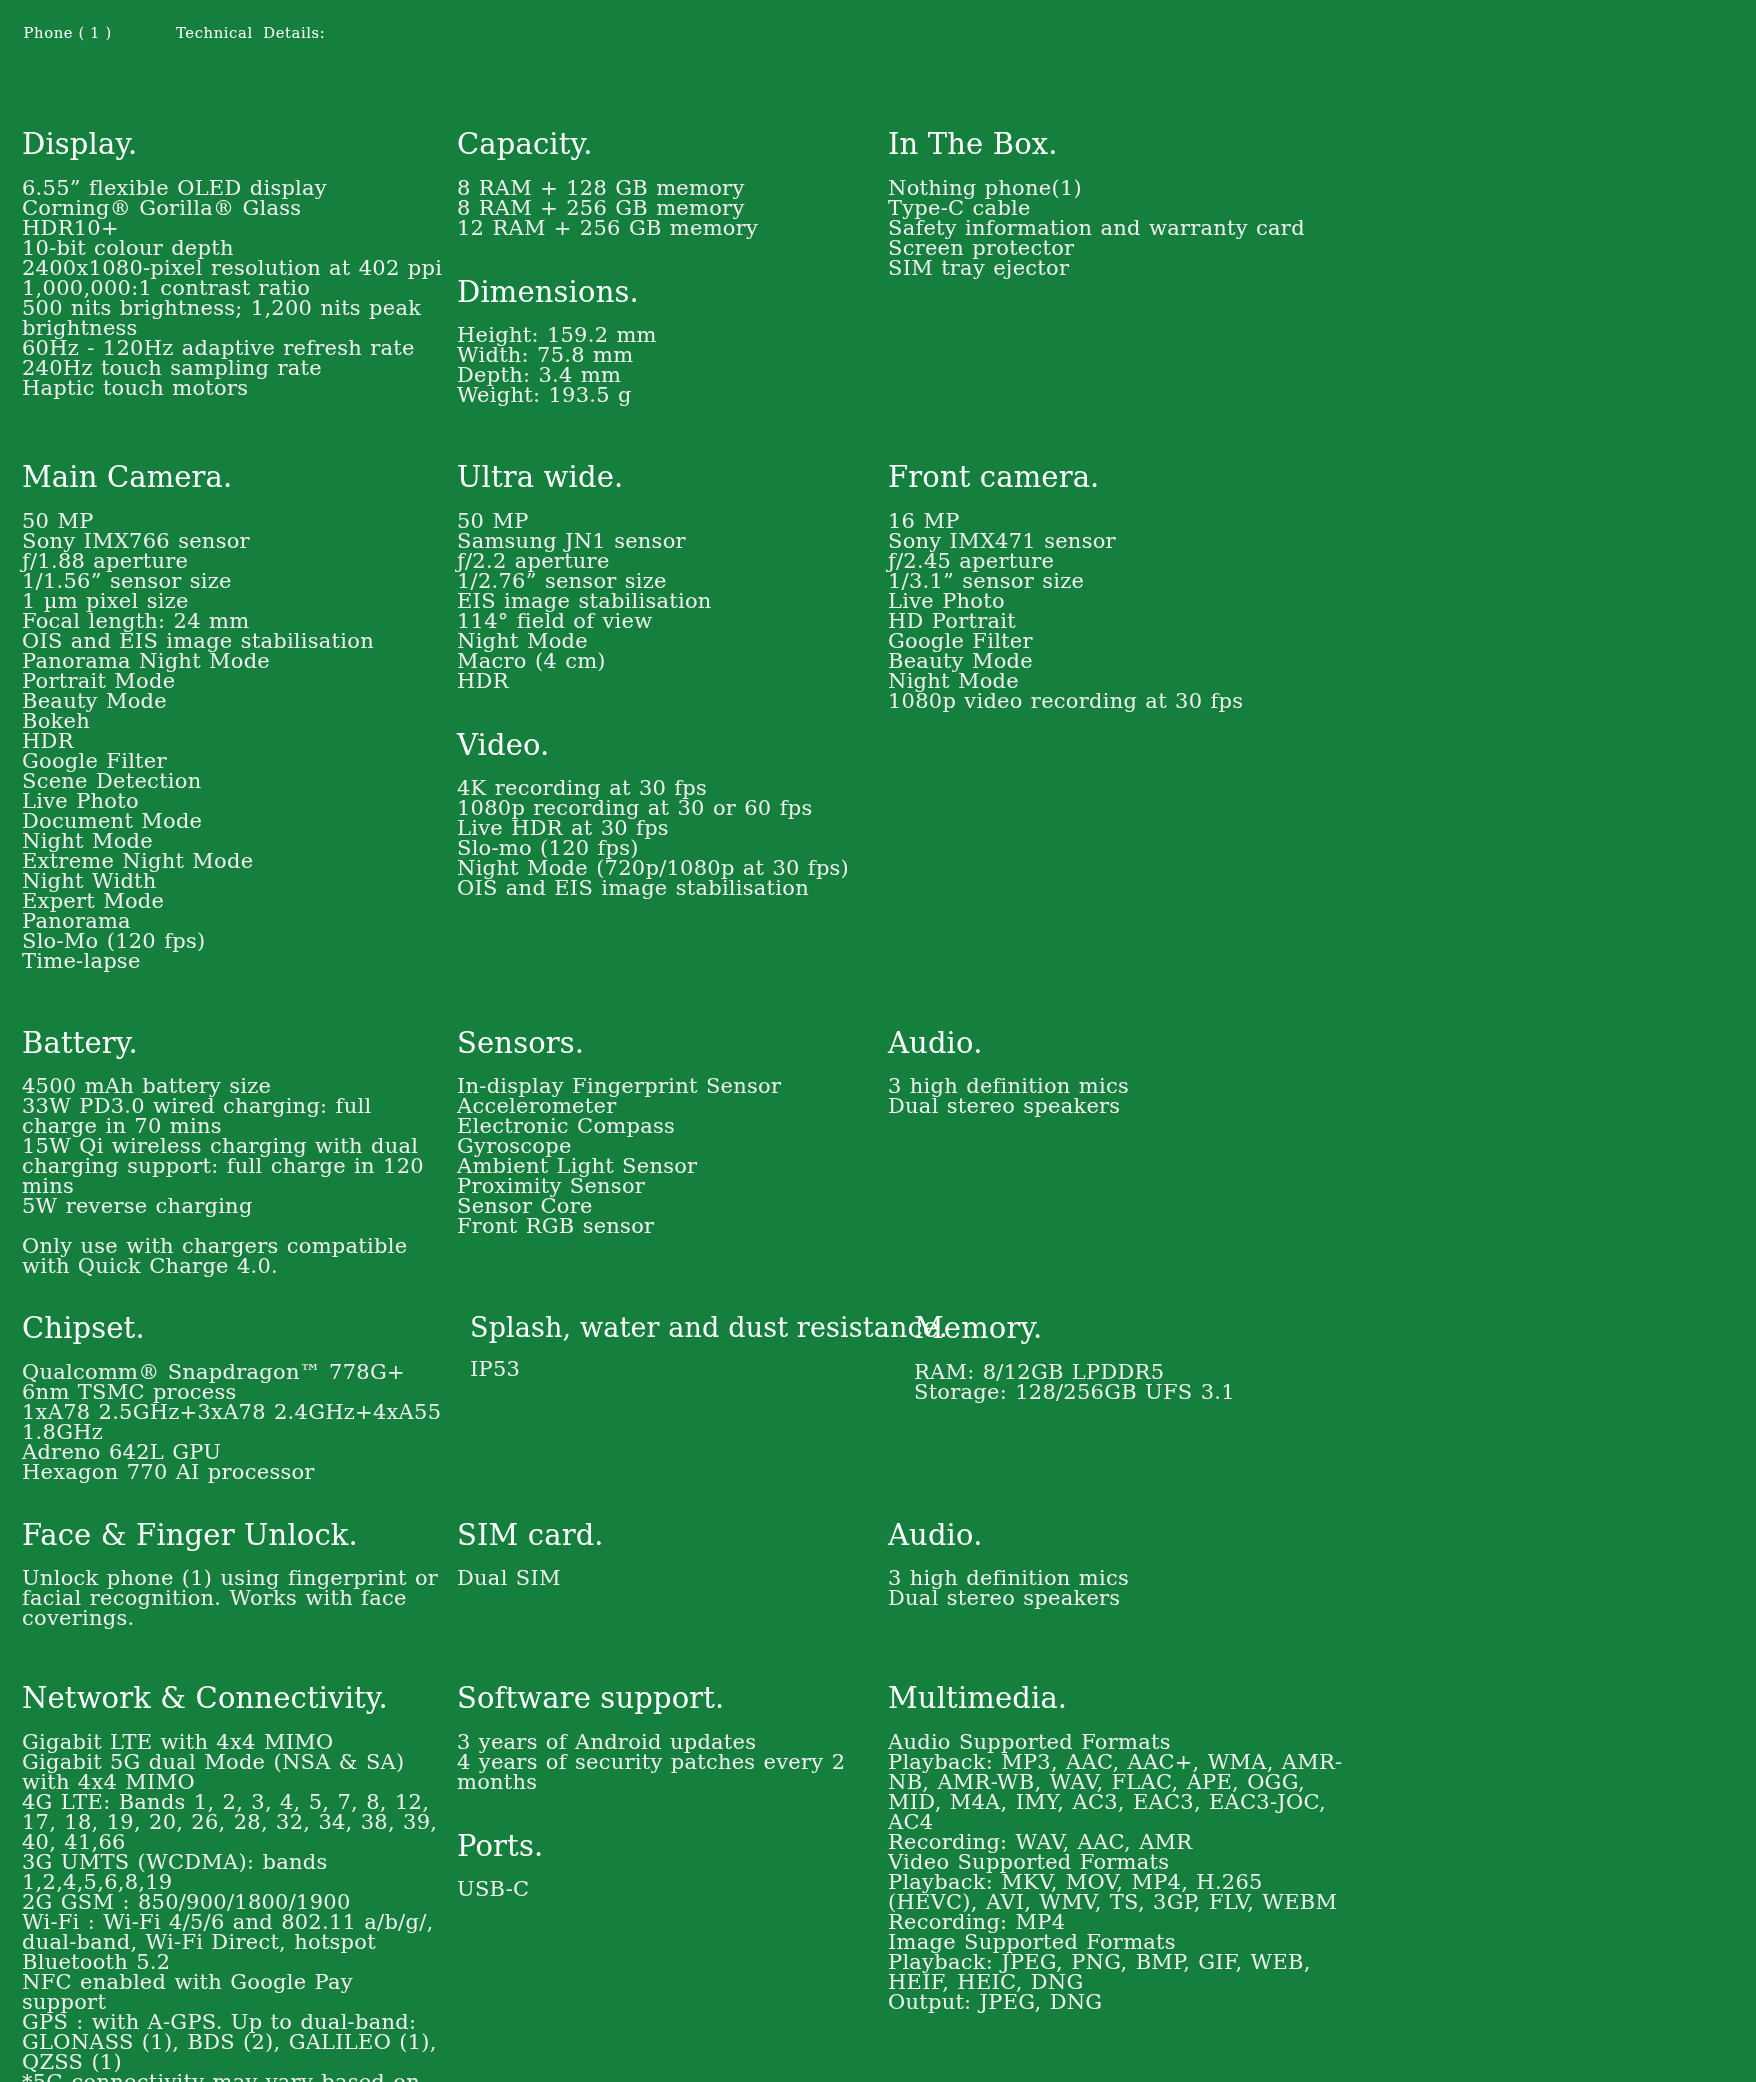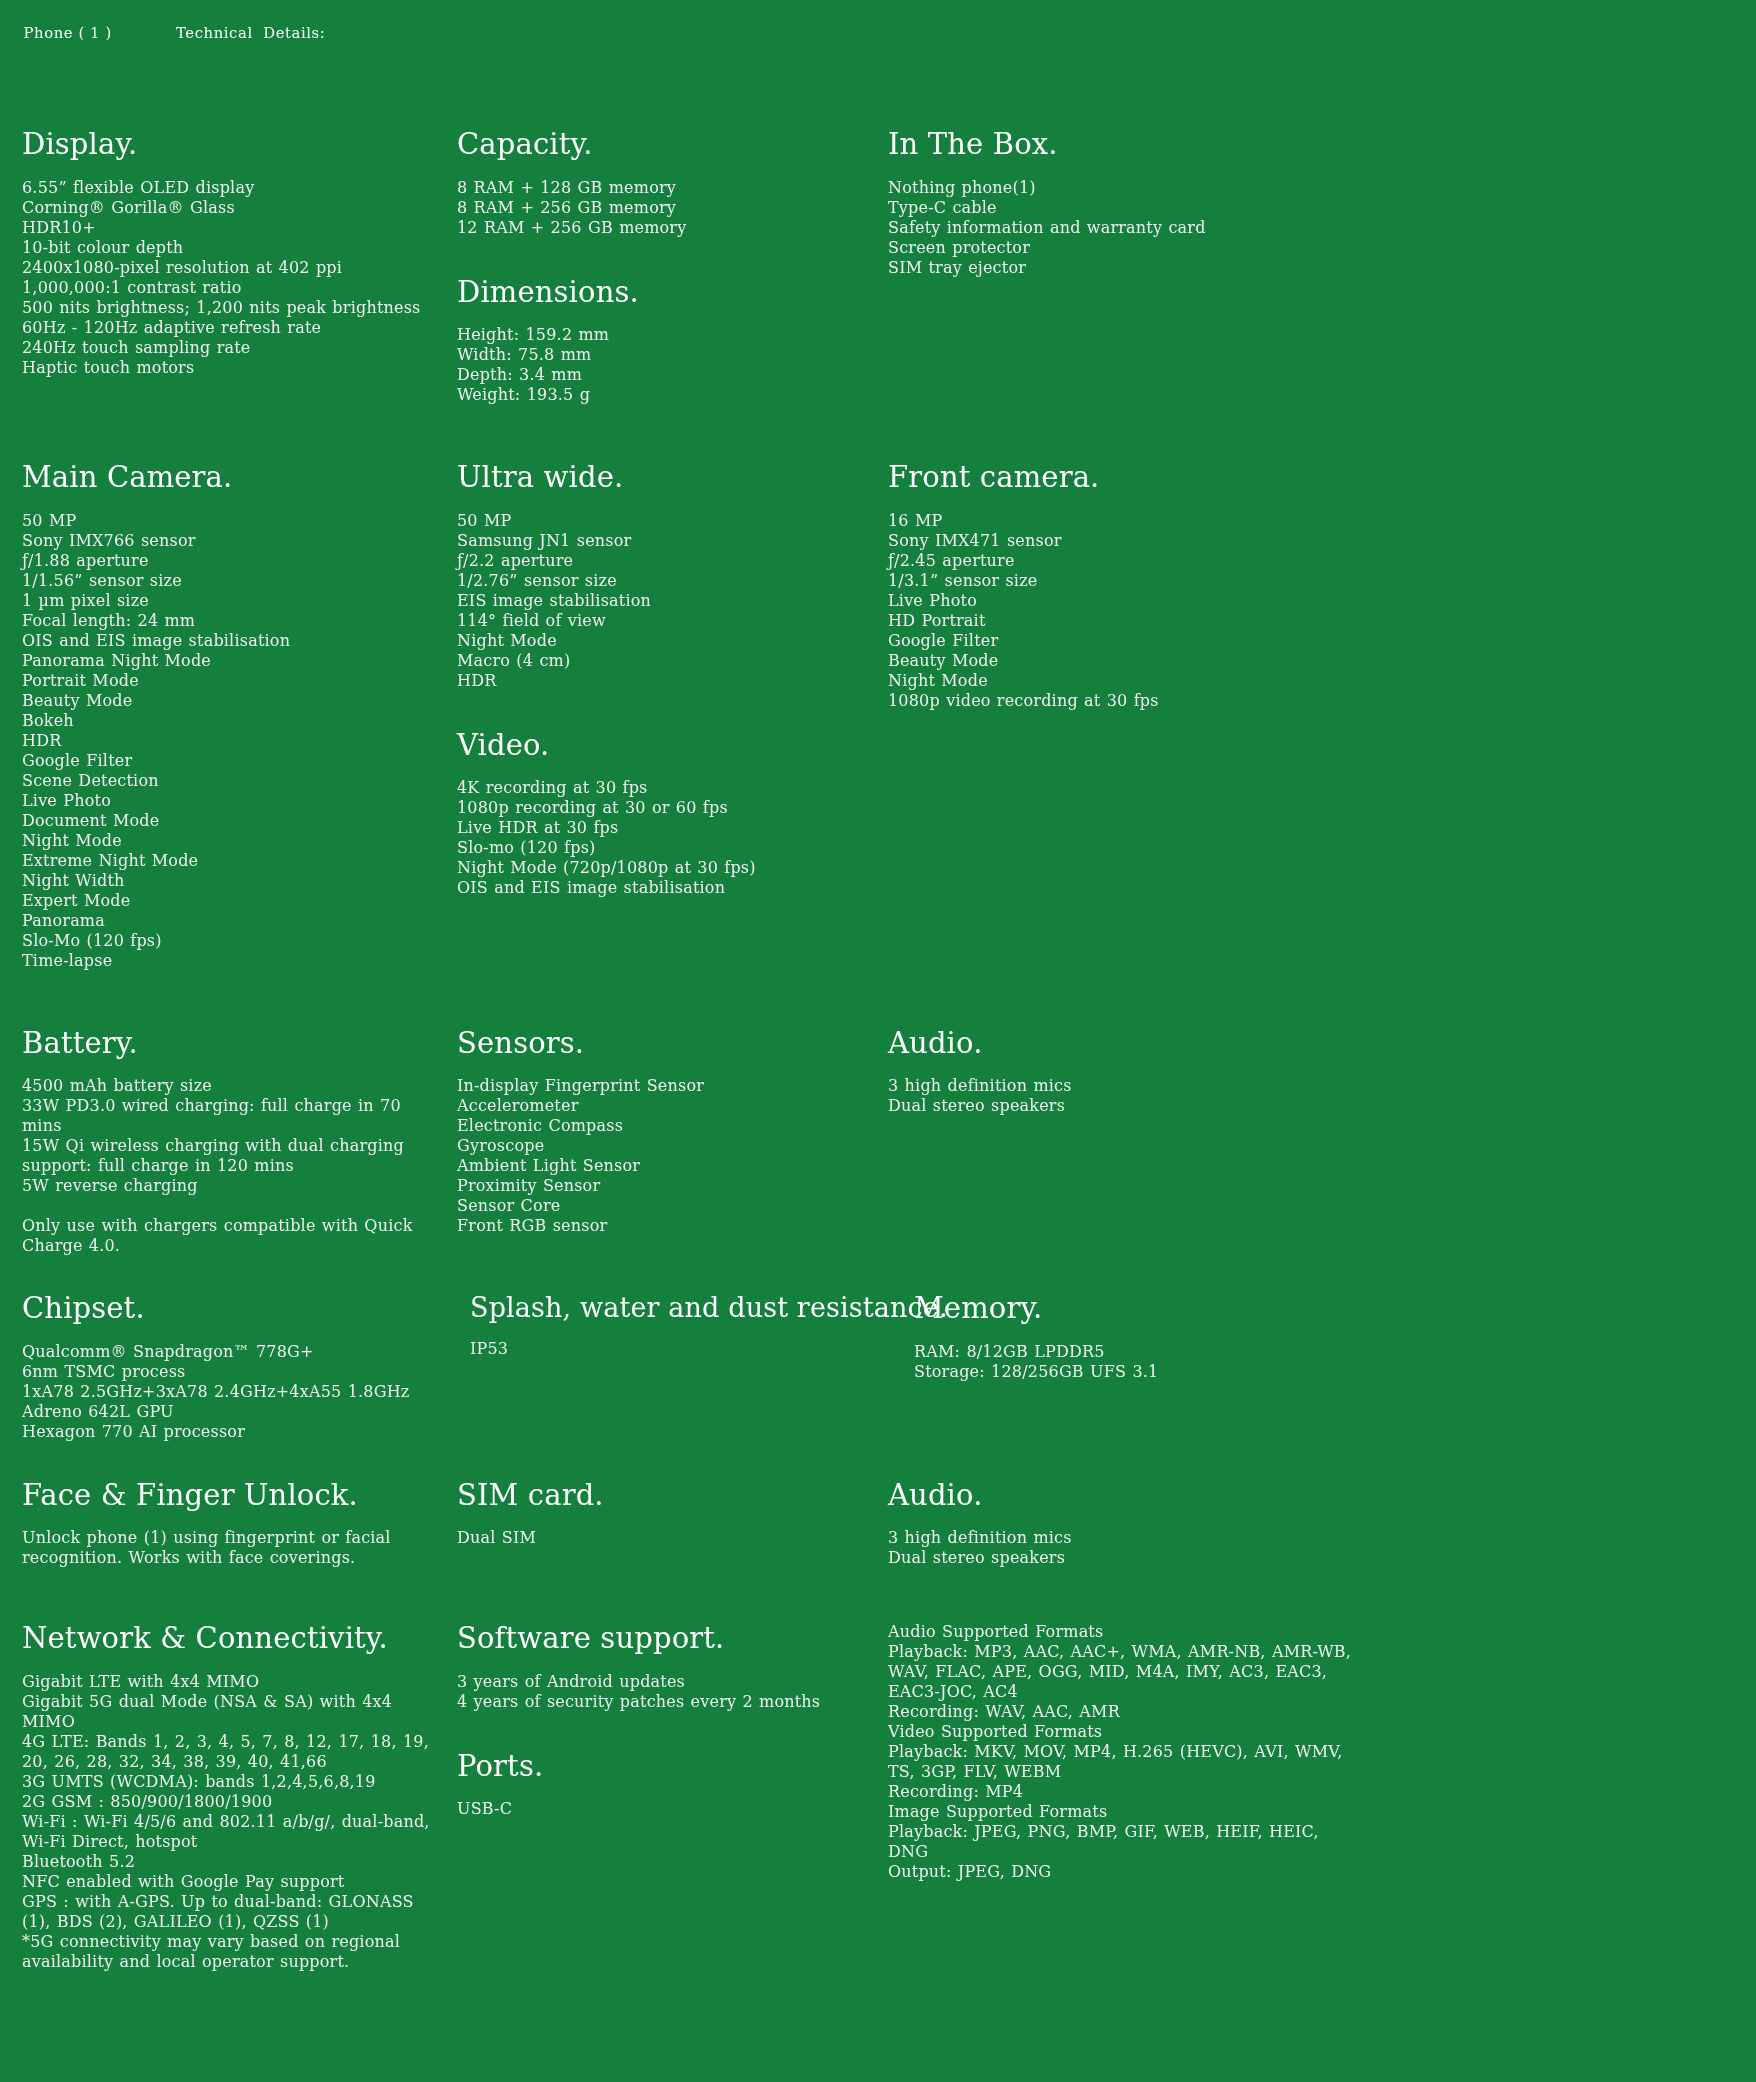--- a/index.html
+++ b/index.html
@@ -63,21 +63,21 @@
     font-weight: normal;
     line-height: 1.17;
     letter-spacing: 0.005em;
     color: #ffffff;
     white-space: nowrap;
   }
   h2.h2-tight {
     font-size: 27px;
   }
   .lines {
-    font-size: 16px;
+    font-size: 21px;
     line-height: 20px;
     letter-spacing: 0.012em;
     word-spacing: 0.06em;
     color: #f0f0f0;
   }
   .lines .line { min-height: 20px; }
   .lines .line.spacer { min-height: 20px; }
   .col-pad { padding-right: 12px; }
 </style>
 </head>
@@ -348,20 +348,21 @@
         </section>
         <section class="spec sub">
           <h2>Ports.</h2>
           <div class="lines">
               <div class="line">USB-C</div>
             </div>
         </section>
       </div>
       <div class="cell">
         <section class="spec">
+          <h2>Multimedia.</h2>
           <div class="lines">
               <div class="line">Audio Supported Formats</div>
               <div class="line">Playback: MP3, AAC, AAC+, WMA, AMR-NB, AMR-WB, WAV, FLAC, APE, OGG, MID, M4A, IMY, AC3, EAC3, EAC3-JOC, AC4</div>
               <div class="line">Recording: WAV, AAC, AMR</div>
               <div class="line">Video Supported Formats</div>
               <div class="line">Playback: MKV, MOV, MP4, H.265 (HEVC), AVI, WMV, TS, 3GP, FLV, WEBM</div>
               <div class="line">Recording: MP4</div>
               <div class="line">Image Supported Formats</div>
               <div class="line">Playback: JPEG, PNG, BMP, GIF, WEB, HEIF, HEIC, DNG</div>
               <div class="line">Output: JPEG, DNG</div>

